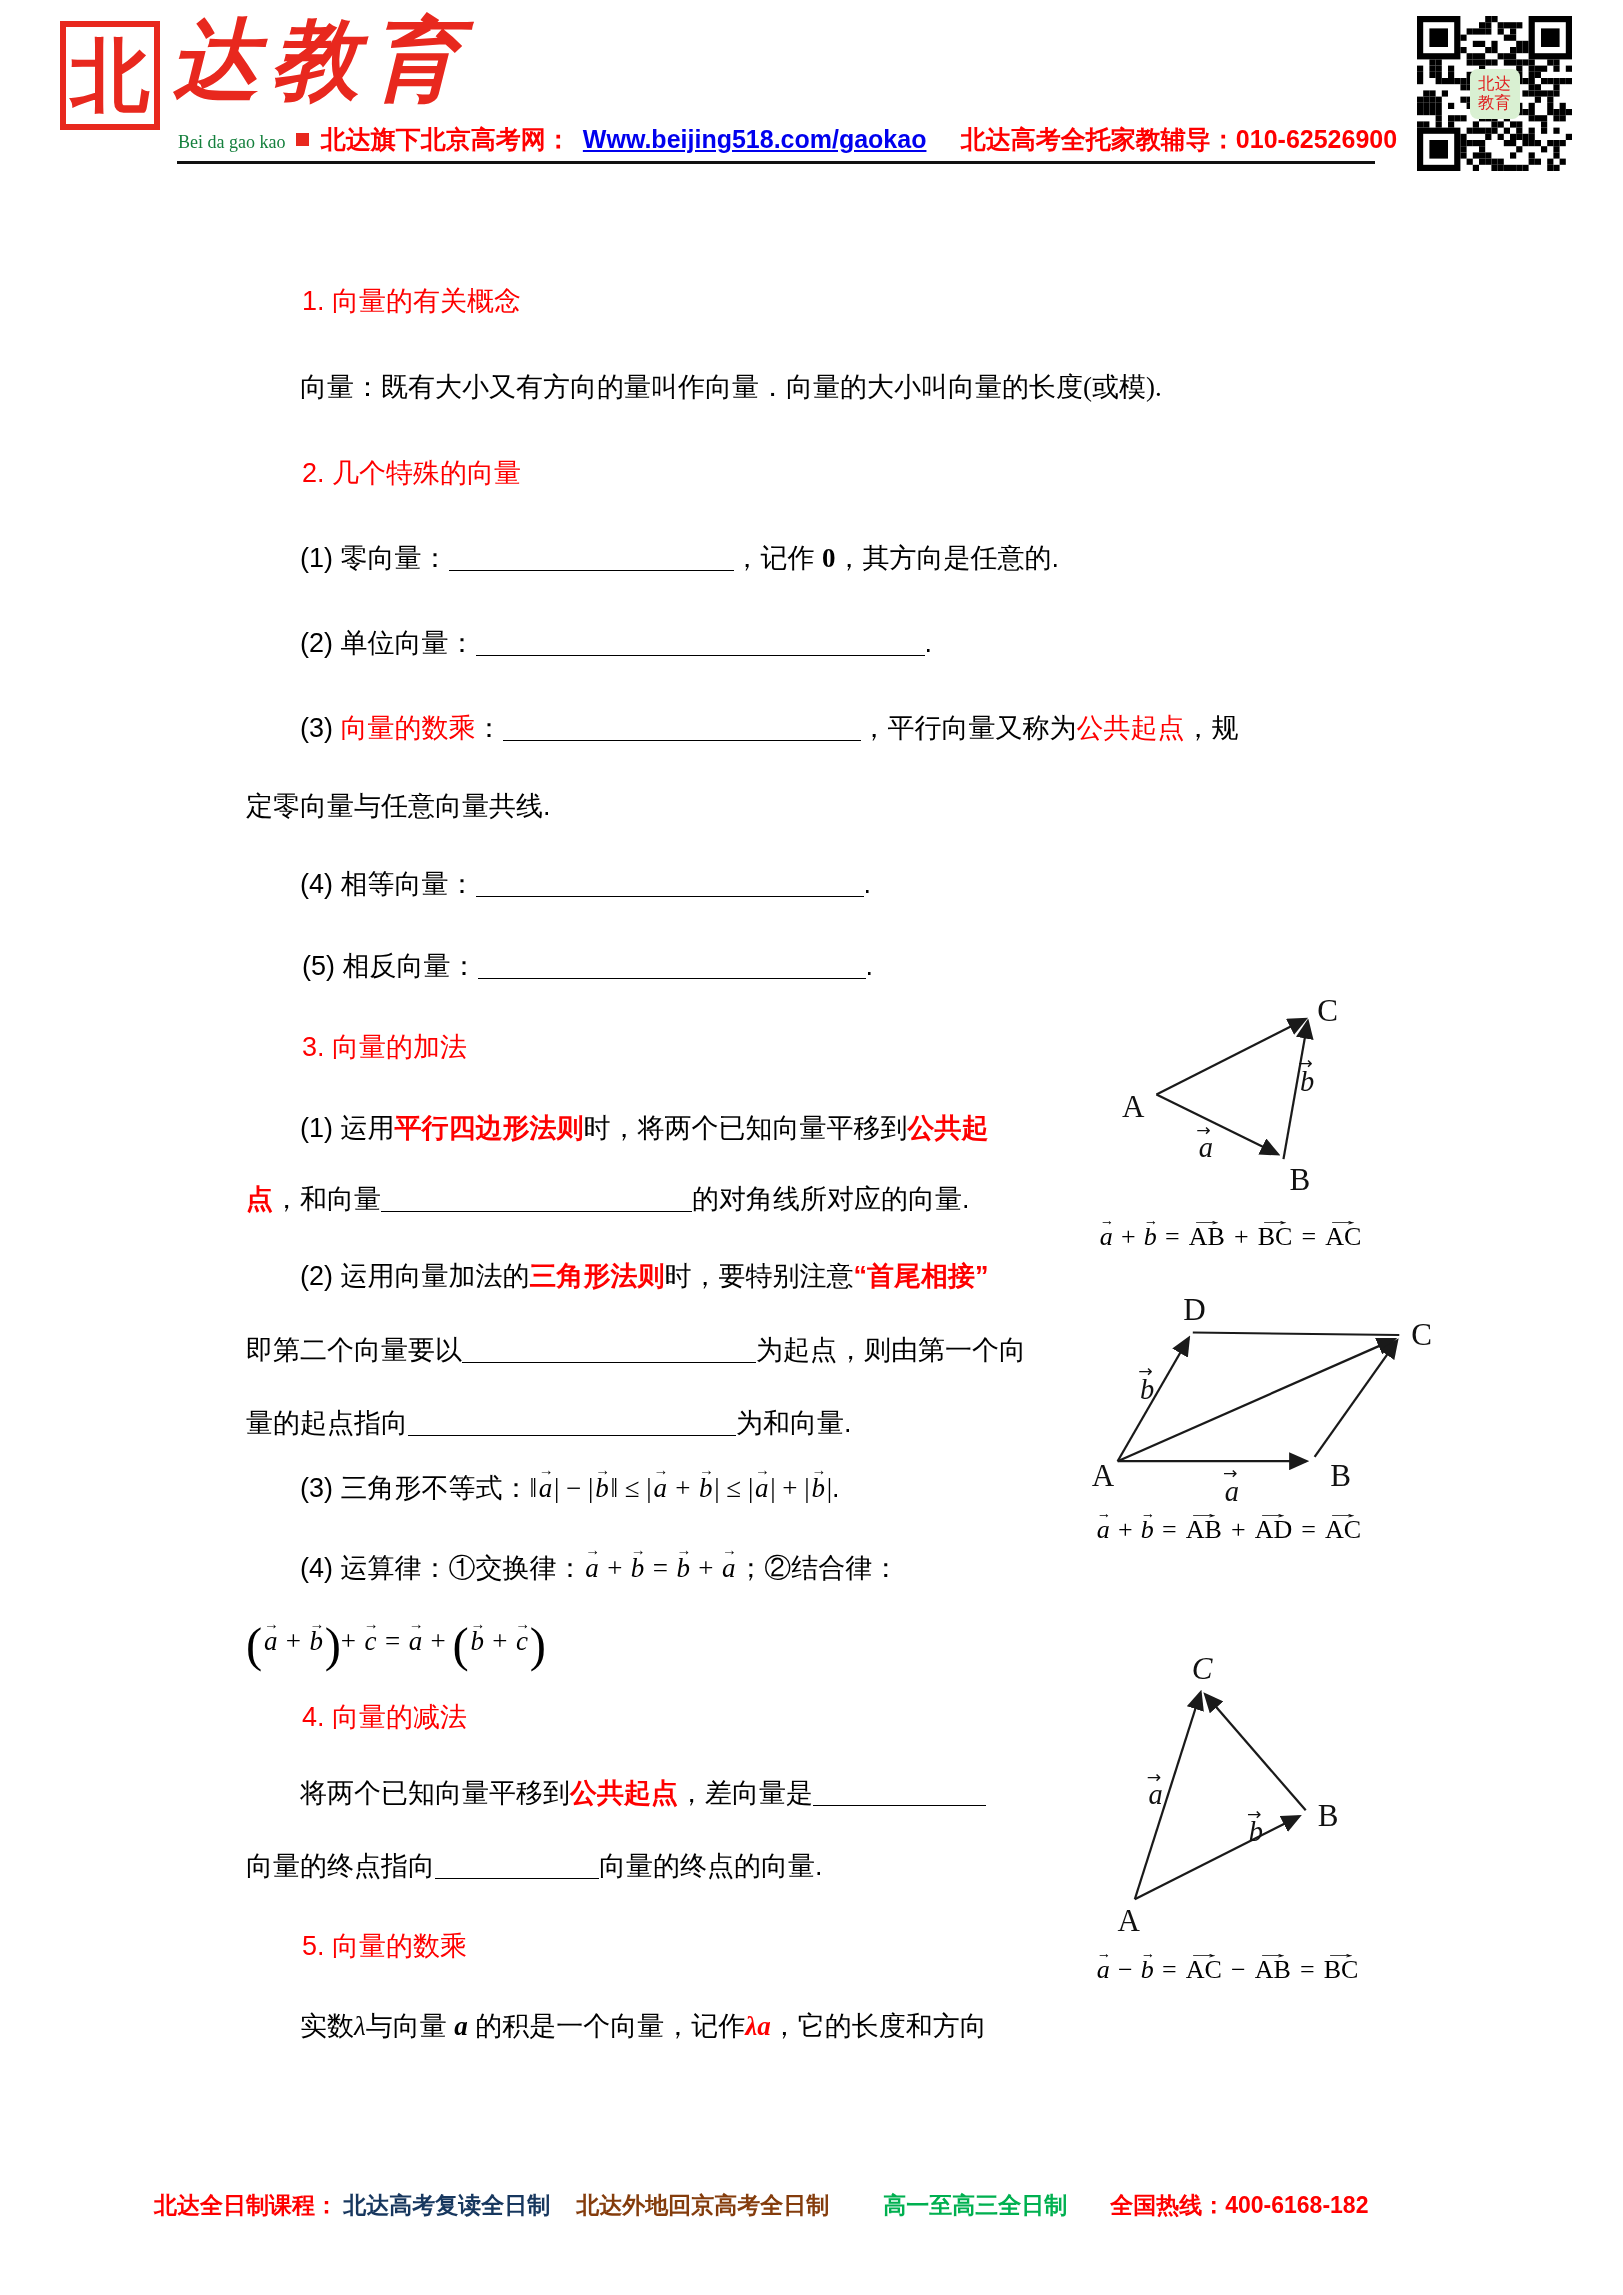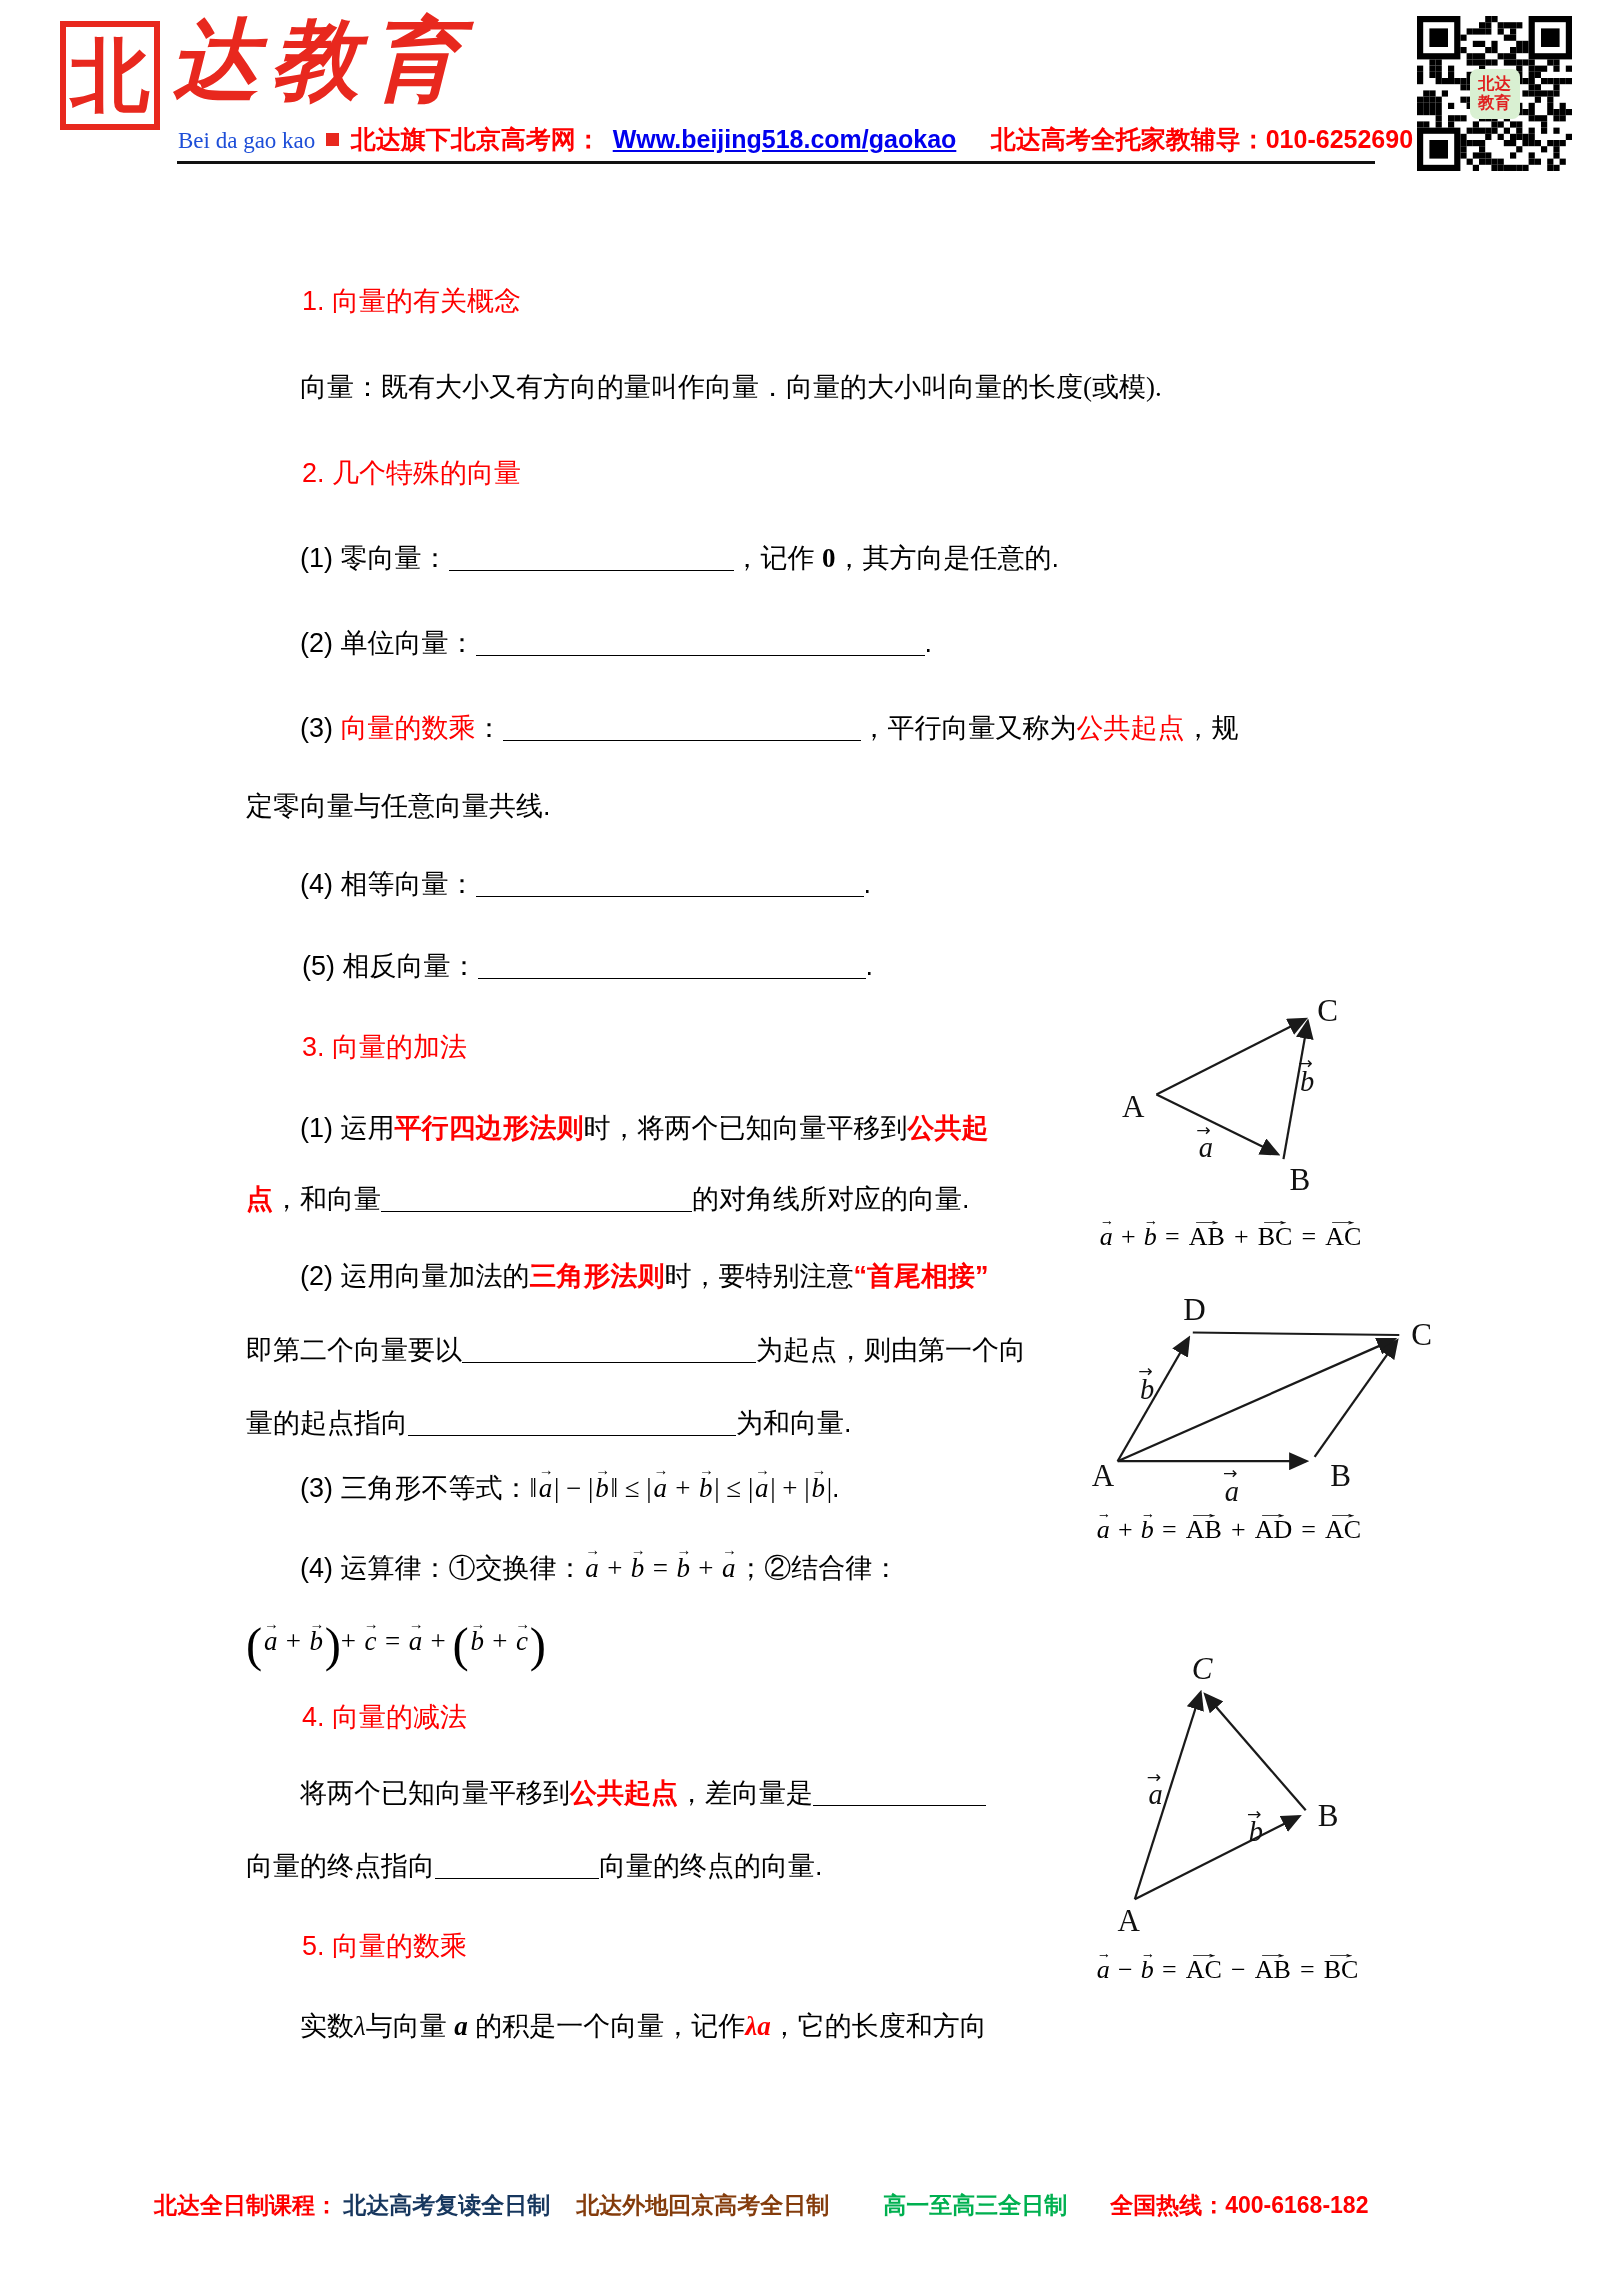--- a/index.html
+++ b/index.html
@@ -5,33 +5,33 @@
   html,body{margin:0;padding:0;background:#9c9c9c;}
   #page{position:relative;width:1624px;height:2295px;background:#ffffff;overflow:hidden;
         font-family:"Liberation Sans",sans-serif;color:#000;}
   
   #seal{position:absolute;left:60px;top:21px;width:88px;height:97px;border:6px solid #e8281e;
         background:#fff;display:flex;align-items:center;justify-content:center;}
   #seal .ch{font-family:"DejaVu Serif",serif;font-weight:bold;font-size:79px;color:#e8281e;line-height:1;}
   #logoscript{position:absolute;left:171px;top:3.5px;font-family:"DejaVu Serif",serif;font-style:italic;
         font-weight:bold;font-size:88px;color:#e8281e;letter-spacing:12px;line-height:1.25;}
   #tagrow{position:absolute;left:178px;top:123px;display:flex;align-items:baseline;white-space:nowrap;}
-  .tagline{font-family:"Liberation Serif",serif;font-size:23px;color:#1d4ed8;}
+  .tagline{font-family:"Liberation Serif",serif;font-size:18px;color:#15803d;}
   .tagsq{width:13px;height:13px;background:#e8281e;display:inline-block;margin:0 12px 0 10.4px;align-self:center;}
   .hdr-red{color:#fe0000;font-weight:bold;font-size:25px;}
   .hdr-link{color:#0000ee;font-weight:600;font-size:25px;text-decoration:underline;margin:0 12px;}
   .hdr-gap{display:inline-block;width:22.4px;}
   #hdr-rule{position:absolute;left:177px;top:161px;width:1198px;height:2.6px;background:#111;}
   
   #qrbox{position:absolute;left:1414px;top:15.5px;width:161px;height:157px;background:#fff;}
   #qrbox svg{position:absolute;left:2.6px;top:0.9px;}
   #qrcenter{position:absolute;left:50%;top:50%;transform:translate(-50%,-50%);width:50px;height:50px;
         background:#d9f0d2;border-radius:7.8px;display:flex;flex-direction:column;align-items:center;
         justify-content:center;line-height:1.15;}
-  #qrcenter span{font-family:"DejaVu Serif",serif;font-weight:bold;font-size:16.4px;color:#e02020;}
+  #qrcenter span{font-family:"DejaVu Serif",serif;font-weight:normal;font-size:16.4px;color:#e02020;}
   
   #doc-title{position:absolute;left:0;top:204px;width:1502px;text-align:center;font-size:28px;color:#000;}
   .cline{position:absolute;font-size:27px;line-height:1.25;white-space:nowrap;}
   .seg-txt{color:#000;}
   .seg-red{color:#fe0000;}
   .seg-redbold{color:#fe0000;font-weight:bold;}
   .seg-bold{font-weight:bold;font-family:"Liberation Serif",serif;}
   .seg-it{font-style:italic;font-family:"Liberation Serif",serif;}
   .seg-bi{font-style:italic;font-weight:bold;font-family:"Liberation Serif",serif;}
   .seg-redbi{font-style:italic;font-weight:bold;font-family:"Liberation Serif",serif;color:#fe0000;}

